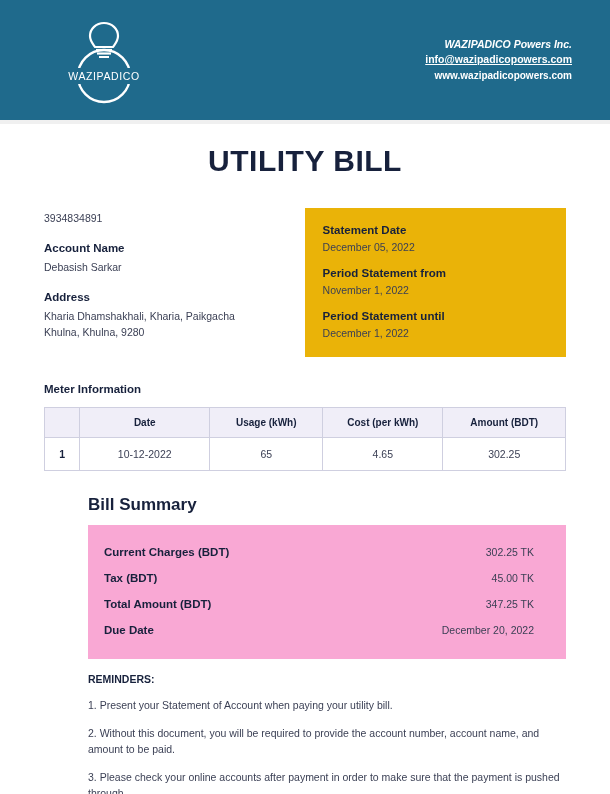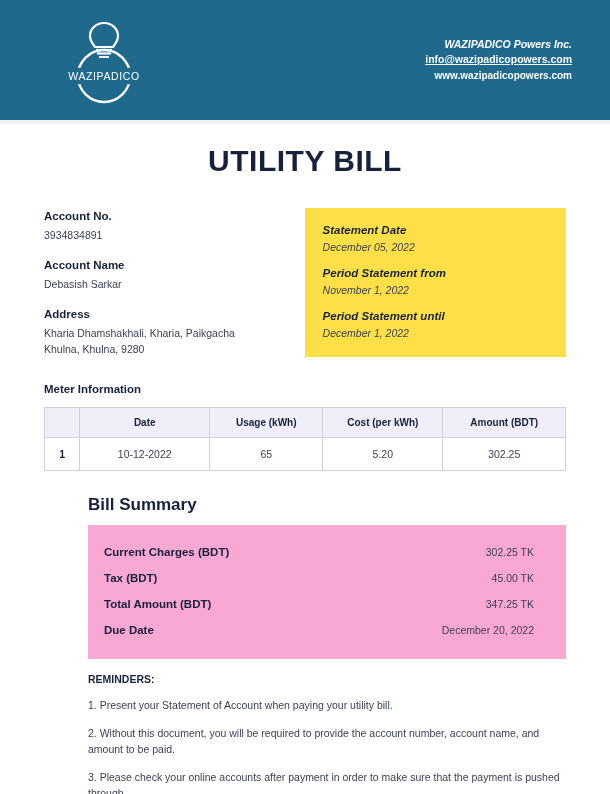--- a/index.html
+++ b/index.html
@@ -102,25 +102,24 @@
   .field-value {
     font-size: 10.5px;
     color: #3a3f54;
     line-height: 16px;
     margin-bottom: 16px;
   }
   .field-value.last { margin-bottom: 0; }
 
   .statement-box {
     width: 268px;
-    background: #fde047;
+    background: #eab308;
     padding: 16px 18px 18px 18px;
     box-sizing: border-box;
     margin-left: 6px;
-    font-style: italic;
   }
   .statement-box .s-label {
     font-weight: bold;
     font-size: 11.5px;
     color: #17213c;
     margin-bottom: 5px;
   }
   .statement-box .s-value {
     font-size: 10.5px;
     color: #3a3f54;
@@ -242,21 +241,20 @@
       <div class="cemail">info@wazipadicopowers.com</div>
       <div class="cweb">www.wazipadicopowers.com</div>
     </div>
   </div>
   <div class="header-rule"></div>
 
   <div class="title">UTILITY BILL</div>
 
   <div class="info-row">
     <div class="acct-col">
-      <div class="field-label">Account No.</div>
       <div class="field-value">3934834891</div>
 
       <div class="field-label">Account Name</div>
       <div class="field-value">Debasish Sarkar</div>
 
       <div class="field-label">Address</div>
       <div class="field-value last">
         <div>Kharia Dhamshakhali, Kharia, Paikgacha</div>
         <div>Khulna, Khulna, 9280</div>
       </div>
@@ -284,21 +282,21 @@
         <th class="c-usage">Usage (kWh)</th>
         <th class="c-cost">Cost (per kWh)</th>
         <th class="c-amt">Amount (BDT)</th>
       </tr>
     </thead>
     <tbody>
       <tr>
         <td class="rownum">1</td>
         <td>10-12-2022</td>
         <td>65</td>
-        <td>5.20</td>
+        <td>4.65</td>
         <td>302.25</td>
       </tr>
     </tbody>
   </table>
 
   <div class="summary-wrap">
     <div class="summary-title">Bill Summary</div>
     <div class="summary-box">
       <div class="summary-line">
         <div class="sl-label">Current Charges (BDT)</div>

